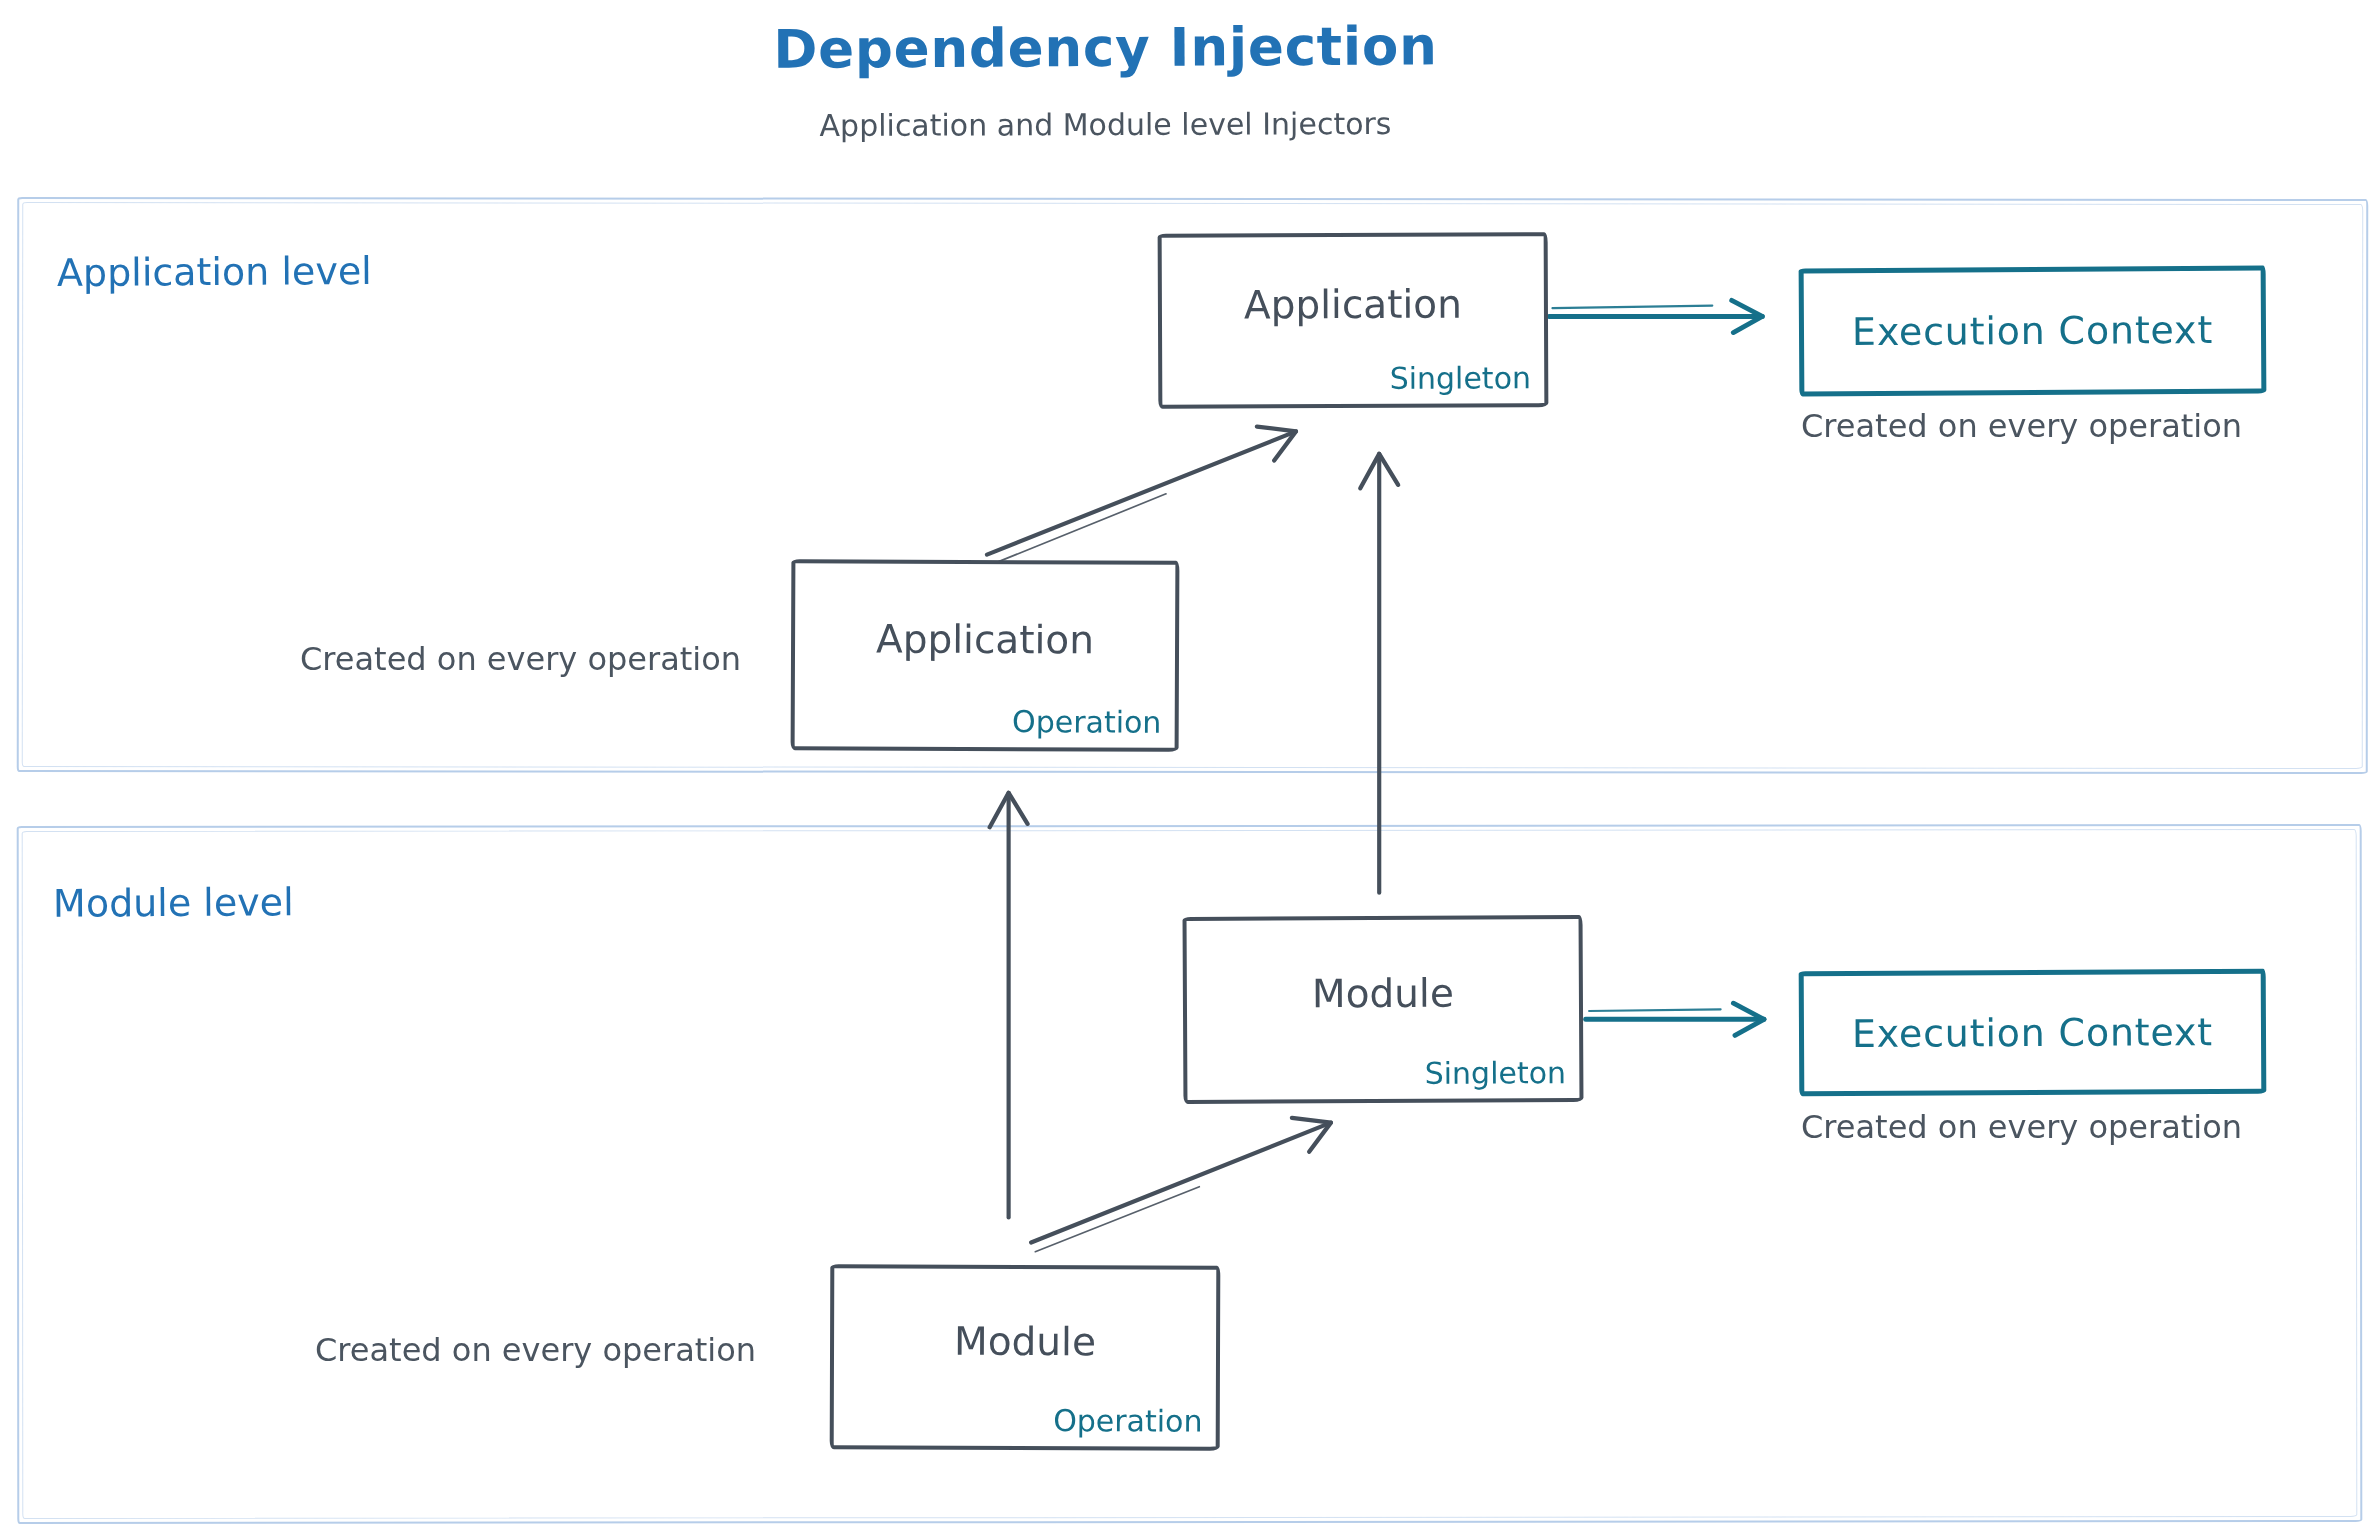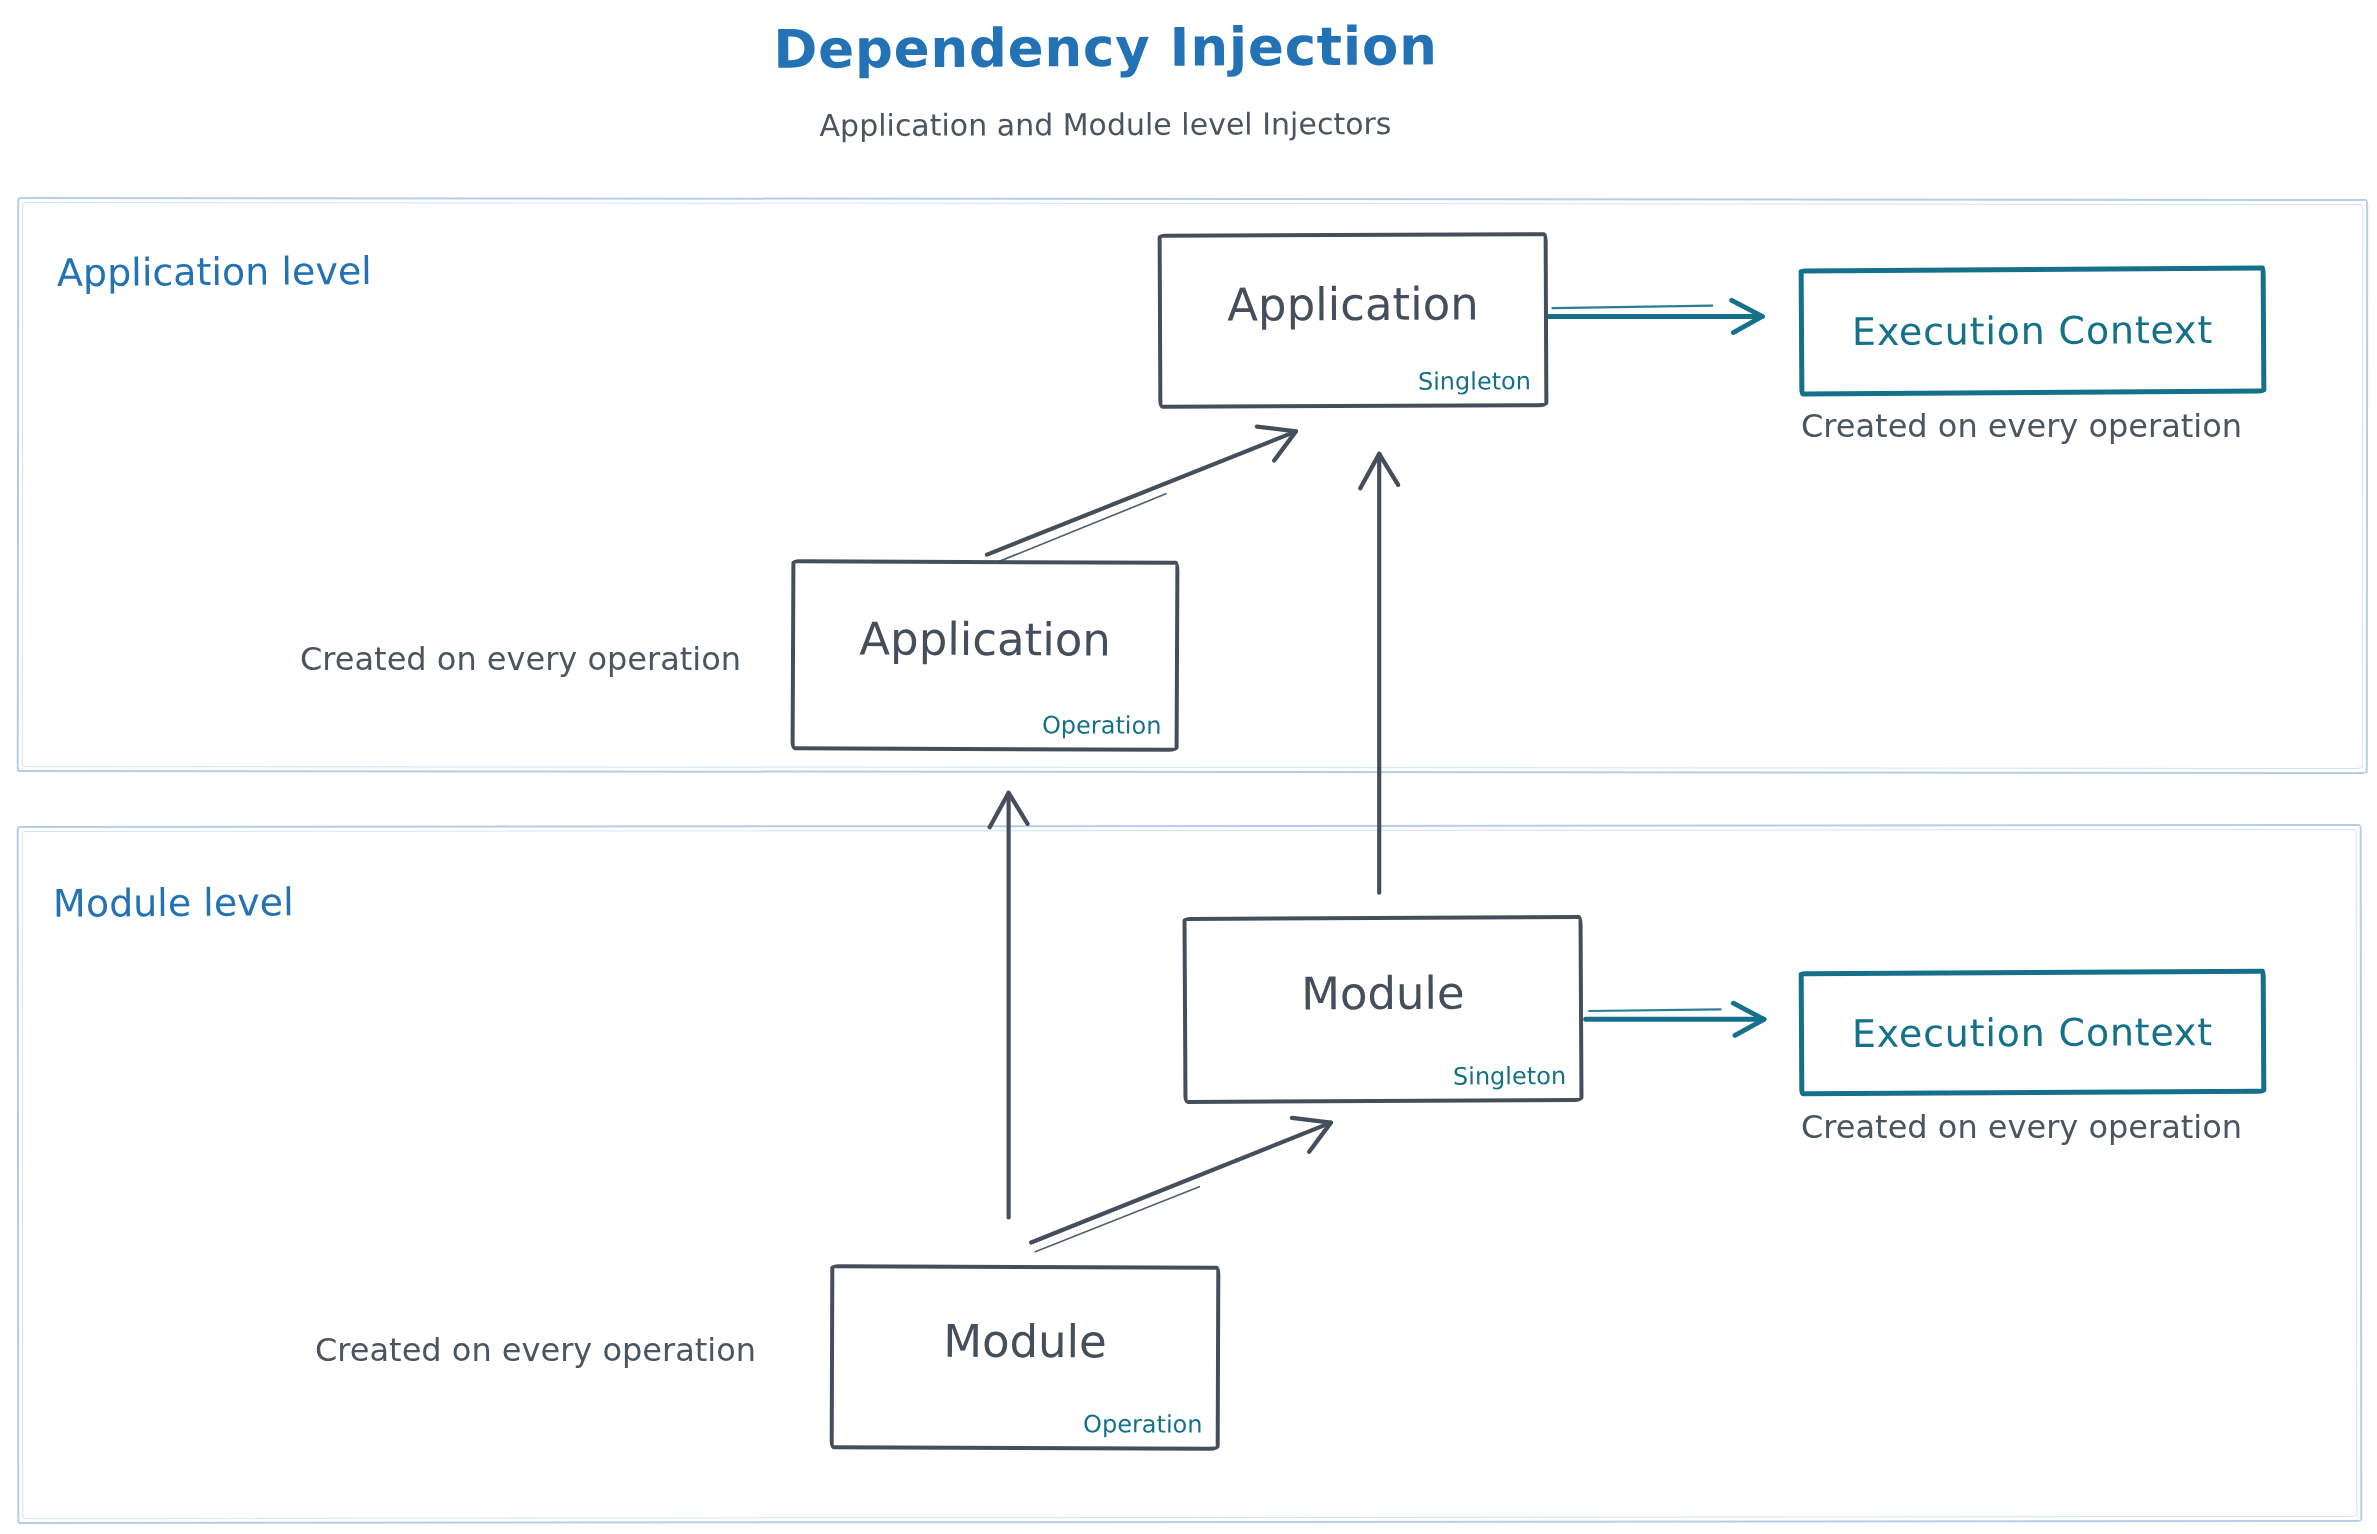--- a/index.html
+++ b/index.html
@@ -30,24 +30,24 @@
   .lvl{
     position:absolute;font-size:38px;color:var(--blue,#2272b5);white-space:nowrap;
     transform:rotate(-0.4deg);
   }
   .node{
     position:absolute;border:4.2px solid var(--ink,#454f5b);background:#ffffff;
     border-radius:8.3px 3.3px 10px 4.2px / 3.3px 10px 4.2px 8.3px;
     display:flex;align-items:center;justify-content:center;
   }
   .node-name{
-    font-size:45px;color:var(--ink,#454f5b);white-space:nowrap;padding-bottom:33px;
+    font-size:39px;color:var(--ink,#454f5b);white-space:nowrap;padding-bottom:33px;
   }
   .node-scope{
-    position:absolute;right:13.3px;bottom:8.3px;font-size:24px;color:var(--teal,#15708a);
+    position:absolute;right:13.3px;bottom:8.3px;font-size:30px;color:var(--teal,#15708a);
     white-space:nowrap;
   }
   .ec{
     position:absolute;border:5px solid var(--teal,#15708a);background:#ffffff;
     border-radius:6.7px 2.5px 8.3px 3.3px / 2.5px 8.3px 3.3px 6.7px;
     display:flex;align-items:center;justify-content:center;
   }
   .ec-label{
     font-size:38px;letter-spacing:0.8px;color:var(--teal,#15708a);white-space:nowrap;
   }

